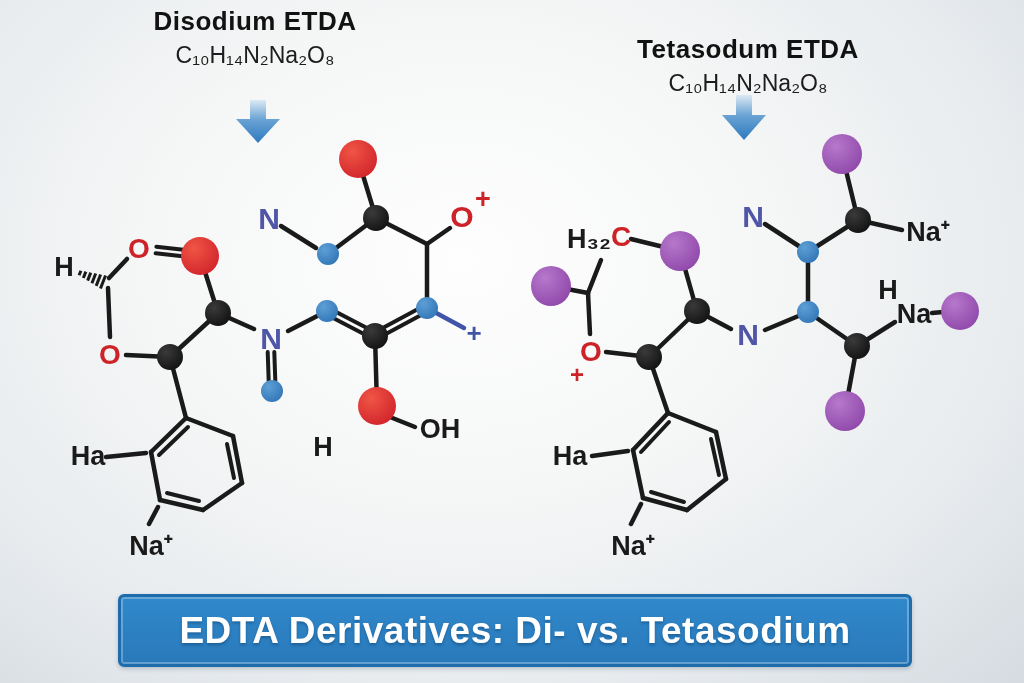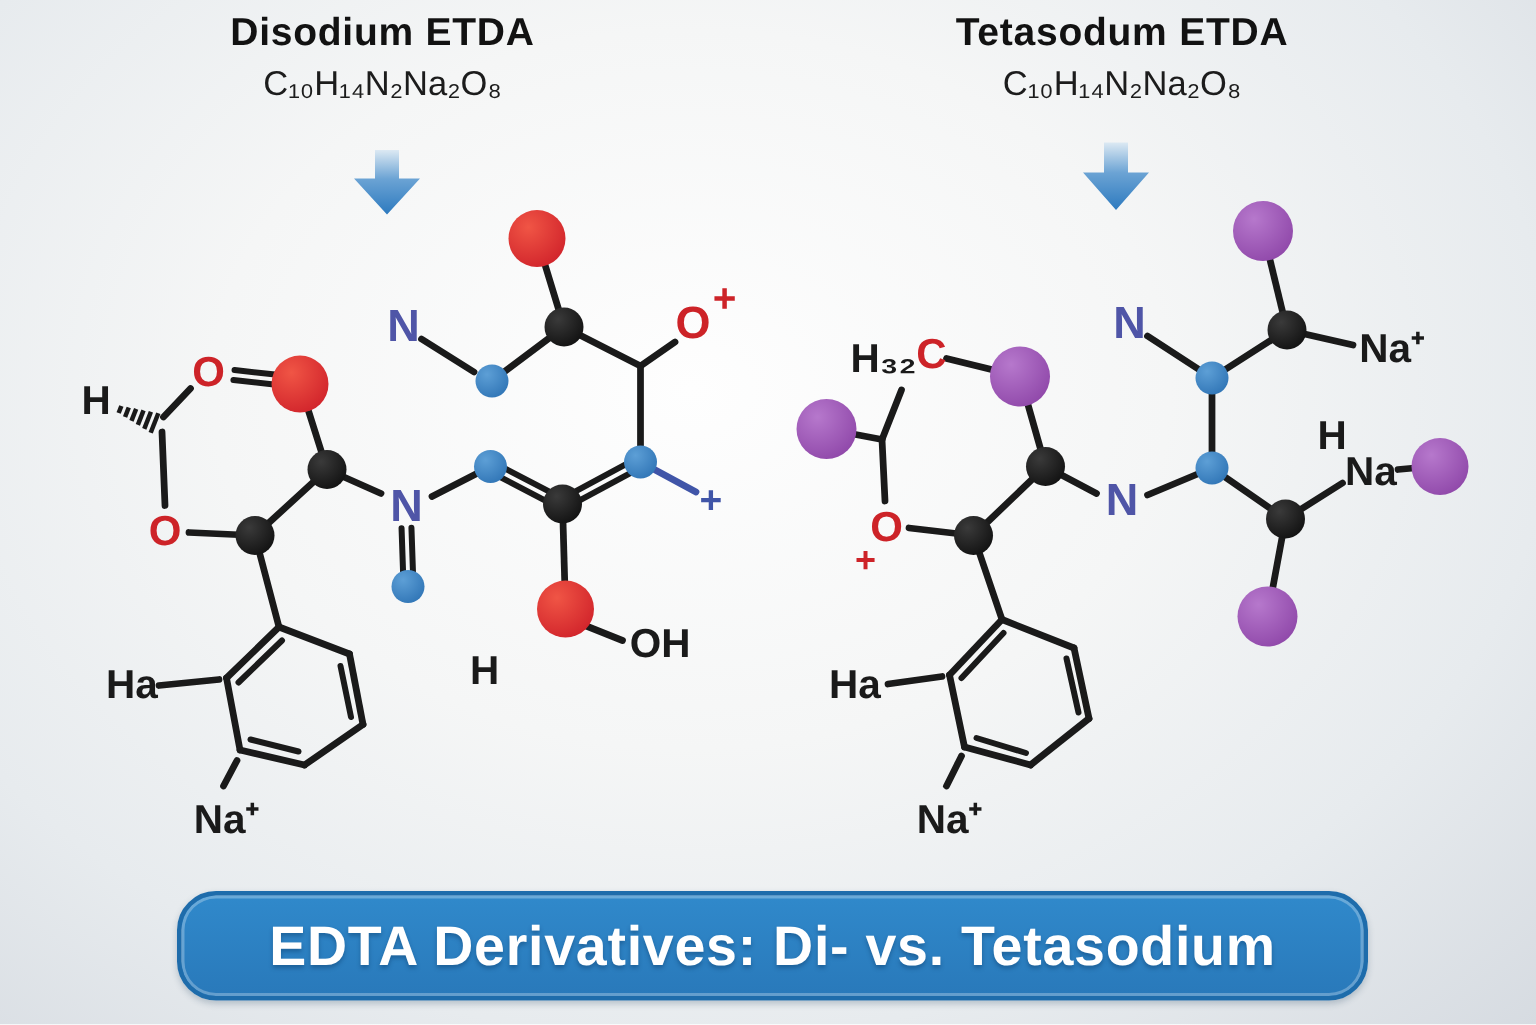--- a/index.html
+++ b/index.html
@@ -3,27 +3,27 @@
 <meta charset="utf-8">
 <style>
   html,body{margin:0;padding:0;}
   #canvas{
     position:relative;width:1024px;height:683px;overflow:hidden;
     font-family:"Liberation Sans",sans-serif;
     background:radial-gradient(ellipse at 45% 38%, #fefefe 0%, #f5f6f6 40%, #e7ebee 72%, #d6dbe1 100%);
   }
   .header{position:absolute;top:6px;text-align:center;color:#121212;}
   .header.left{left:60px;width:390px;}
-  .header.right{left:553px;width:390px;}
+  .header.right{left:553px;width:390px;margin-top:28px;}
   .title{font-size:26px;font-weight:700;letter-spacing:.5px;}
   .formula{font-size:23px;font-weight:400;margin-top:5px;color:#1c1c1c;}
   #mol{position:absolute;left:0;top:0;}
   #banner{
     position:absolute;left:118px;top:594px;width:794px;height:73px;
-    border-radius:26px;border:3px solid #1e6cab;box-sizing:border-box;
+    border-radius:6px;border:3px solid #1e6cab;box-sizing:border-box;
     background:linear-gradient(#3089cb,#2979ba);
     box-shadow:inset 0 0 0 2px rgba(255,255,255,.28), 0 2px 4px rgba(40,70,100,.25);
     display:flex;align-items:center;justify-content:center;
   }
   #banner span{
     color:#fff;font-size:37px;font-weight:700;letter-spacing:.5px;
     text-shadow:0 2px 3px rgba(0,40,80,.35);
   }
 </style>
 </head>

